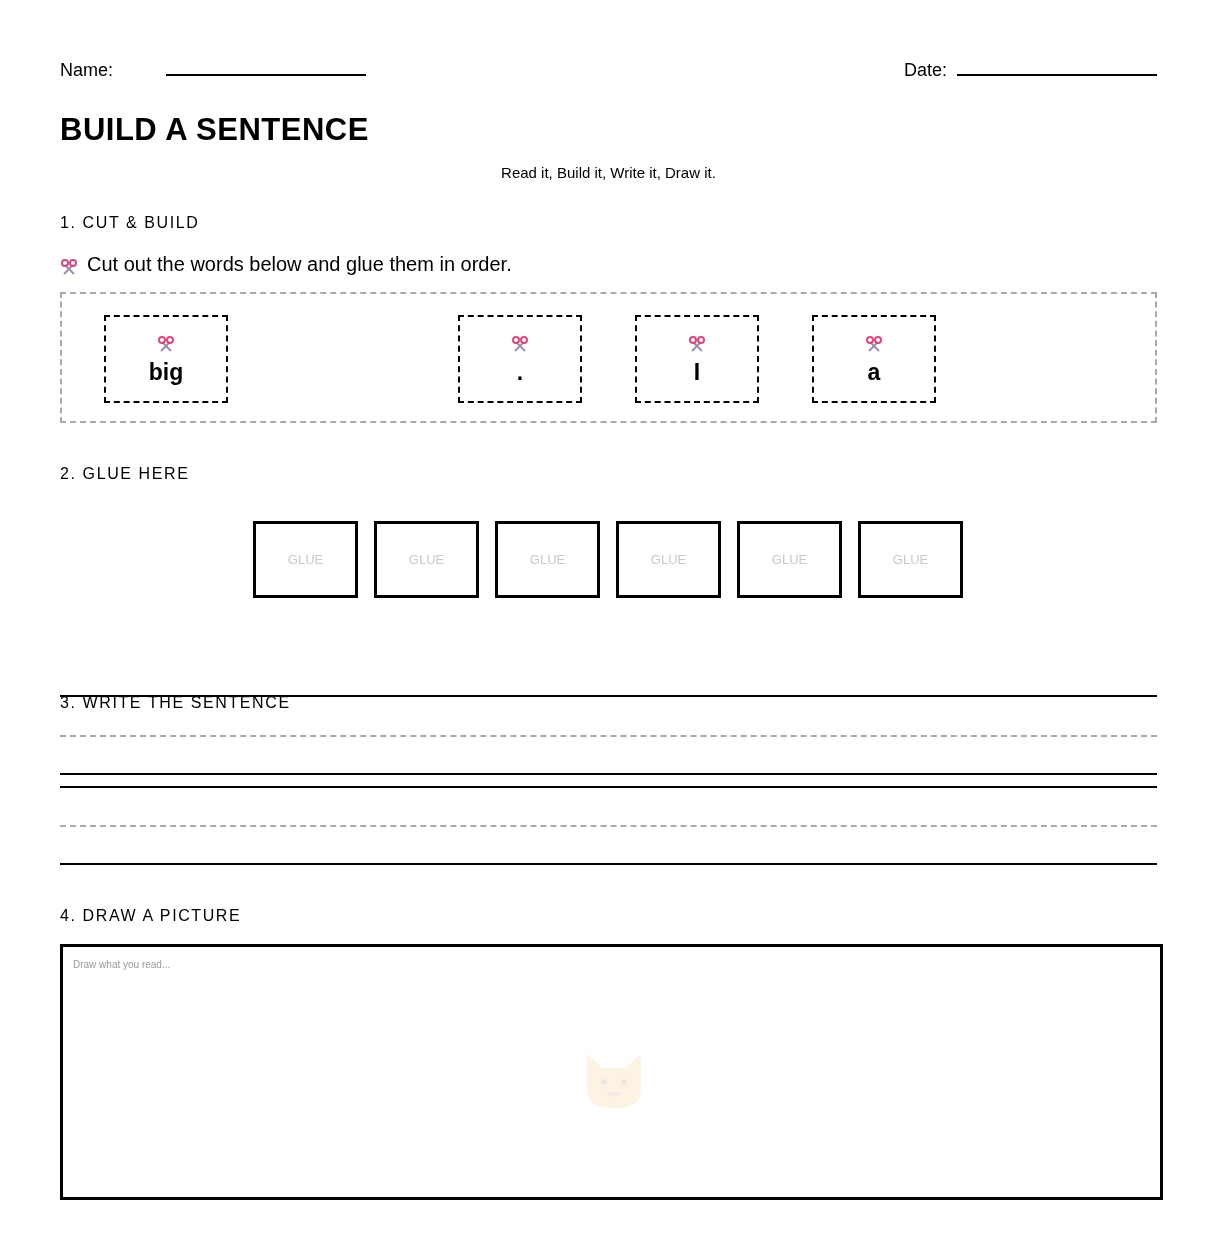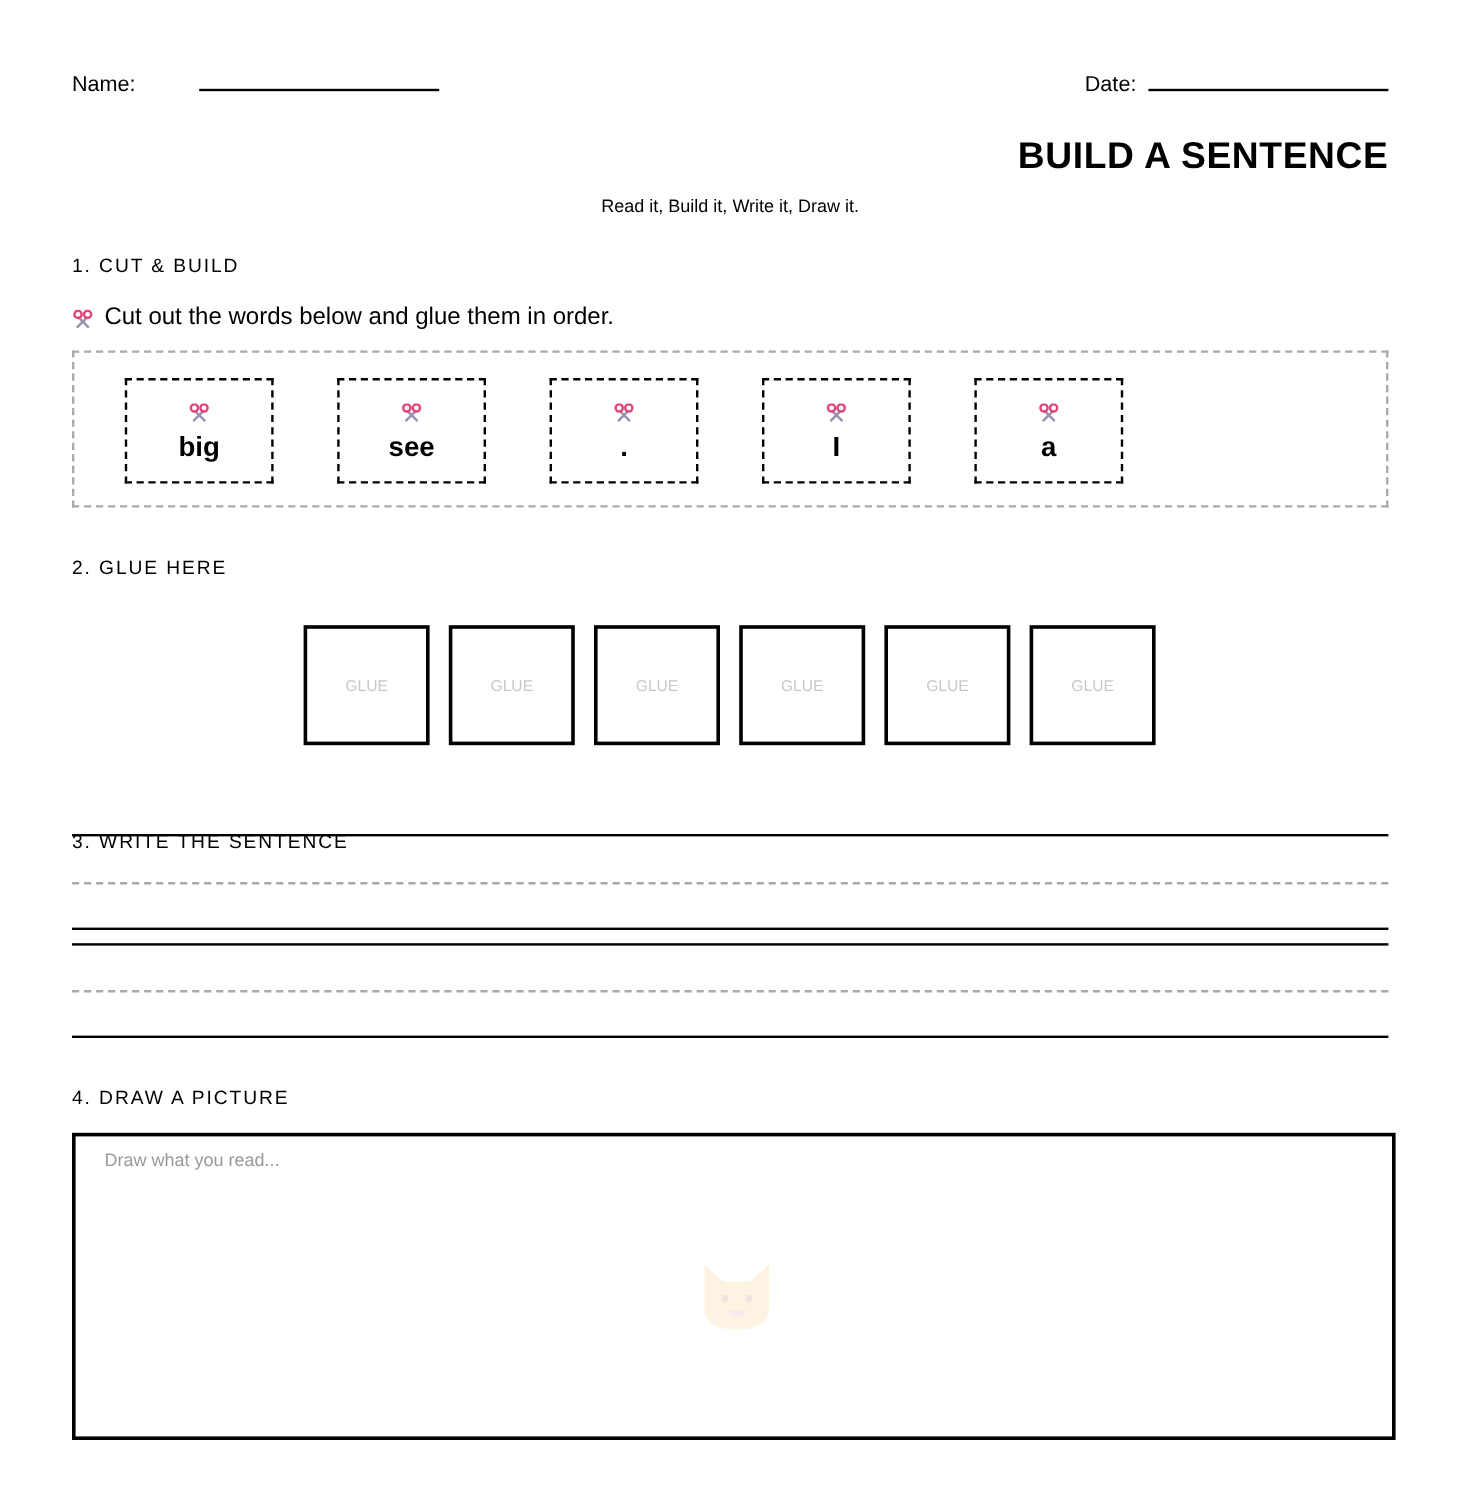--- a/index.html
+++ b/index.html
@@ -11,21 +11,21 @@
     .page { position: absolute; left: 60px; top: 0; width: 1097px; }
 
     .header-row { position: absolute; top: 60px; left: 0; width: 1097px; height: 22px; }
     .field { position: absolute; top: 0; display: flex; align-items: flex-end; }
     .field .label { font-size: 18px; line-height: 20px; }
     .field .line { height: 2px; background: #000; margin-left: 10px; margin-bottom: 4px; width: 200px; }
     .field.name { left: 0; gap: 43px; }
     .field.date { right: 0; }
 
     .title {
-      position: absolute; top: 112px; left: 0; width: 1097px; text-align: right;
+      position: absolute; top: 112px; left: 0; width: 1097px; text-align: left;
       font-size: 31px; font-weight: bold; letter-spacing: 0.5px;
     }
     .subtitle {
       position: absolute; top: 164px; left: 0; width: 1097px; text-align: center; font-size: 15px;
     }
 
     .section-heading {
       position: absolute; left: 0; font-size: 16px; font-weight: normal; letter-spacing: 1.6px;
     }
     .instruction {
@@ -41,35 +41,35 @@
       position: absolute; top: 21px; width: 124px; height: 88px;
       border: 2px dashed #000; text-align: center;
     }
     .word-card .sc { position: absolute; top: 19px; left: 50%; margin-left: -9px; }
     .word-card .word {
       position: absolute; top: 42px; left: 0; width: 100%; font-size: 23px; font-weight: bold;
     }
 
     .glue-row { position: absolute; top: 521px; left: 193px; display: flex; gap: 16px; }
     .glue-box {
-      width: 105px; height: 100px; border: 3px solid #000;
+      width: 105px; height: 77px; border: 3px solid #000;
       display: flex; align-items: center; justify-content: center;
       font-size: 13px; color: #c8c8c8;
     }
 
     .write-lines { position: absolute; left: 0; width: 1097px; }
     .solid { position: absolute; left: 0; width: 1097px; height: 2px; background: #000; }
     .dashed { position: absolute; left: 0; width: 1097px; height: 0; border-top: 2px dashed #aaaaaa; }
 
     .draw-box {
       position: absolute; top: 944px; left: 0; width: 1103px; height: 256px;
       border: 3px solid #000;
     }
     .draw-box .placeholder {
-      position: absolute; top: 12px; left: 24px; font-size: 15px; color: #999999;
+      position: absolute; top: 12px; left: 10px; font-size: 10px; color: #999999;
     }
     .draw-box .watermark {
       position: absolute; top: 103px; left: 518px; width: 66px; height: 60px; opacity: 0.12;
     }
   </style>
 </head>
 <body>
 
 <div class="page">
 
@@ -102,29 +102,20 @@
 
   <div class="cut-area">
     <div class="word-card" style="left:42px;">
       <span class="scissors sc"><svg width="18" height="16" viewBox="0 0 18 16">
             <line x1="5" y1="6" x2="14" y2="15" stroke="#9a8fb0" stroke-width="2"></line>
             <line x1="13" y1="6" x2="4" y2="15" stroke="#9a8fb0" stroke-width="2"></line>
             <circle cx="5" cy="4" r="3" fill="none" stroke="#e0457b" stroke-width="2"></circle>
             <circle cx="13" cy="4" r="3" fill="none" stroke="#e0457b" stroke-width="2"></circle>
           </svg></span>
       <span class="word">big</span>
-    </div>
-    <div class="word-card" style="left:219px;">
-      <span class="scissors sc"><svg width="18" height="16" viewBox="0 0 18 16">
-            <line x1="5" y1="6" x2="14" y2="15" stroke="#9a8fb0" stroke-width="2"></line>
-            <line x1="13" y1="6" x2="4" y2="15" stroke="#9a8fb0" stroke-width="2"></line>
-            <circle cx="5" cy="4" r="3" fill="none" stroke="#e0457b" stroke-width="2"></circle>
-            <circle cx="13" cy="4" r="3" fill="none" stroke="#e0457b" stroke-width="2"></circle>
-          </svg></span>
-      <span class="word">see</span>
     </div>
     <div class="word-card" style="left:396px;">
       <span class="scissors sc"><svg width="18" height="16" viewBox="0 0 18 16">
             <line x1="5" y1="6" x2="14" y2="15" stroke="#9a8fb0" stroke-width="2"></line>
             <line x1="13" y1="6" x2="4" y2="15" stroke="#9a8fb0" stroke-width="2"></line>
             <circle cx="5" cy="4" r="3" fill="none" stroke="#e0457b" stroke-width="2"></circle>
             <circle cx="13" cy="4" r="3" fill="none" stroke="#e0457b" stroke-width="2"></circle>
           </svg></span>
       <span class="word">.</span>
     </div>

